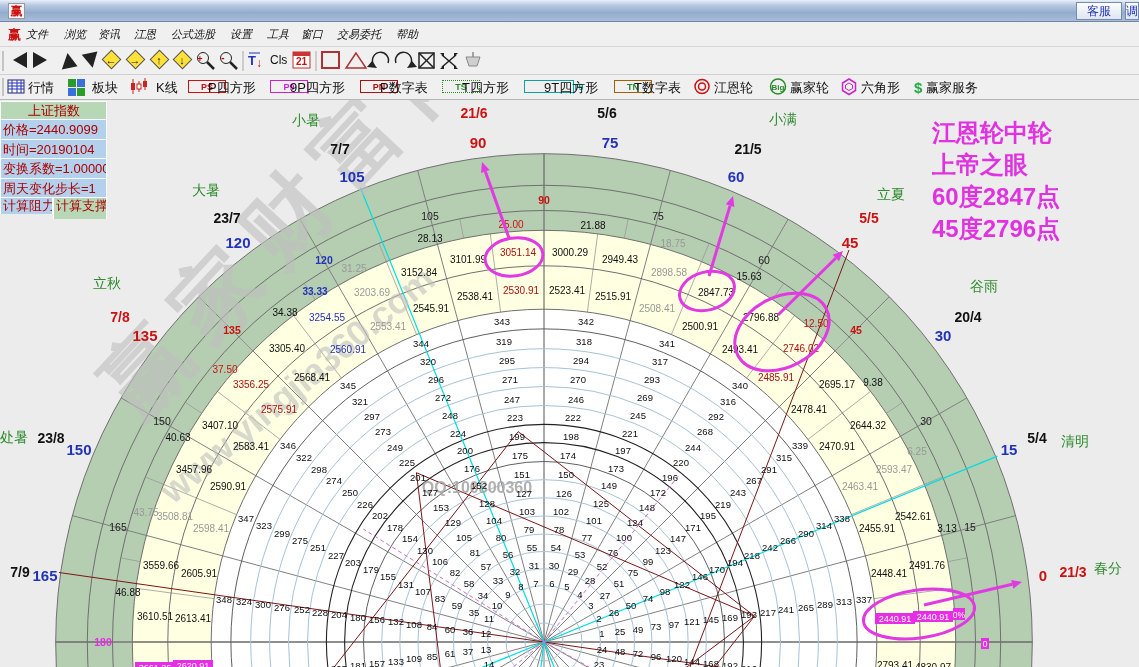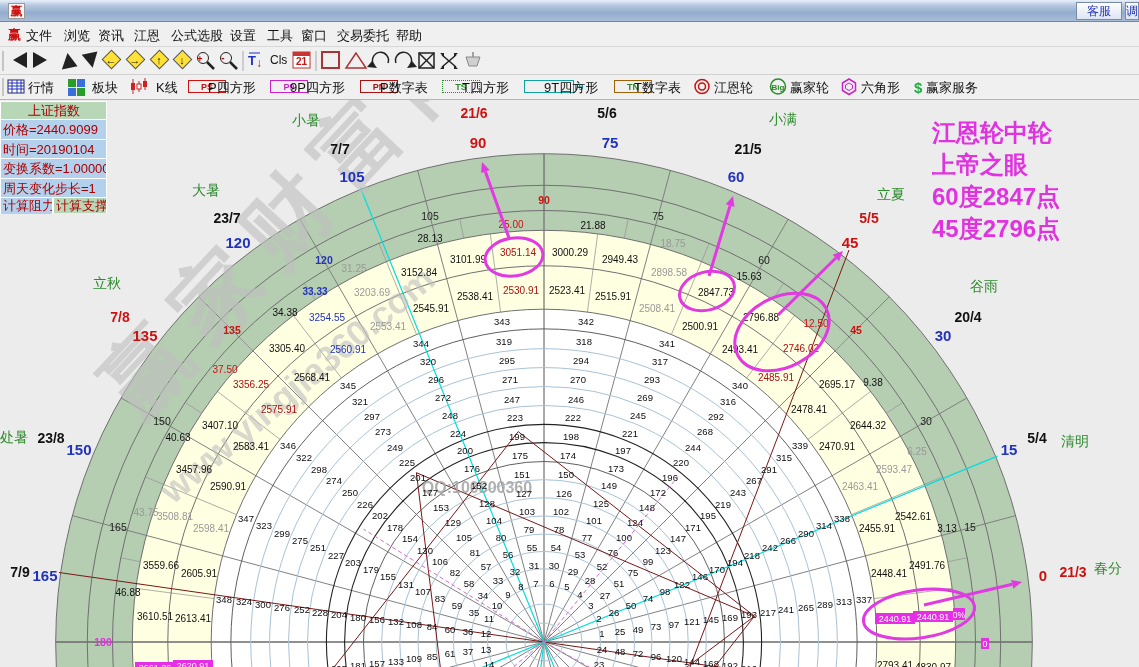--- a/index.html
+++ b/index.html
@@ -5,21 +5,21 @@
 body { width:1139px; height:667px; overflow:hidden; font-family:"Liberation Sans",sans-serif; background:#ececec; position:relative; }
 .titlebar { position:absolute; left:0; top:0; width:1139px; height:22px;
   background:linear-gradient(180deg,#e8f0fa 0%,#b7c9e2 25%,#93acce 60%,#a9bdd9 100%);
   border-bottom:1px solid #6f87a8; }
 .ticon { position:absolute; left:8px; top:3px; width:17px; height:16px; background:#f6f6f6; border:1px solid #999;
   color:#cc1111; font-size:12px; font-weight:bold; text-align:center; line-height:14px; }
 .ttext { position:absolute; left:27px; top:4px; font-size:12.5px; color:#111; font-weight:bold; }
 .tbtn { position:absolute; top:2px; height:18px; background:linear-gradient(180deg,#fdfdfd,#dde6f2); border:1px solid #7a8ba5;
   color:#2233bb; font-size:12px; text-align:center; line-height:16px; }
 .menubar { position:absolute; left:0; top:22px; width:1139px; height:25px; background:#f0f0f0; border-bottom:1px solid #d8d8d8; }
-.menubar span { position:absolute; top:5px; font-size:13px; color:#111; }
+.menubar span { position:absolute; top:5px; font-size:11px; color:#111;font-style:italic; }
 .micon { position:absolute; left:8px; top:4px; color:#cc1111; font-size:13px; font-weight:bold; }
 .toolbar1 { position:absolute; left:0; top:47px; width:1139px; height:28px; background:#f0f0f0; border-bottom:1px solid #d0d0d0; }
 .toolbar2 { position:absolute; left:0; top:75px; width:1139px; height:25px; background:#f0f0f0; border-bottom:1px solid #b5b5b5; }
 .toolbar2 span { position:absolute; top:4px; font-size:13px; color:#111; }
 .tb2i { position:absolute; top:5px; width:38px; height:13px; font-size:9px; font-weight:bold; text-align:center; line-height:13px; }
 .chart { position:absolute; left:0; top:100px; }
 .panel { position:absolute; left:0; top:101px; width:107px; font-size:13px; font-weight:normal; color:#aa0000; }
 .prow { border:1px solid #ffffff; border-bottom:none; padding:0 1px 0 2px; height:19.5px; line-height:19px; background:#b3d1ec; white-space:nowrap; overflow:hidden; }
 </style></head>
 <body>
@@ -648,14 +648,14 @@
 </div>
 
 <div class="panel">
  <div class="prow" style="background:#b7d7b7;text-align:center;height:18px;line-height:17px;">上证指数</div>
  <div class="prow">价格=2440.9099</div>
  <div class="prow">时间=20190104</div>
  <div class="prow">变换系数=1.00000</div>
  <div class="prow">周天变化步长=1</div>
  <div style="display:flex;">
   <div class="prow" style="width:53px;height:17px;line-height:16px;">计算阻力</div>
-  <div class="prow" style="width:54px;background:#b7d7b7;height:16px;line-height:16px;text-align:right;">计算支撑</div>
+  <div class="prow" style="width:54px;background:#b7d7b7;height:22px;line-height:16px;text-align:right;">计算支撑</div>
  </div>
 </div>
 </body></html>

